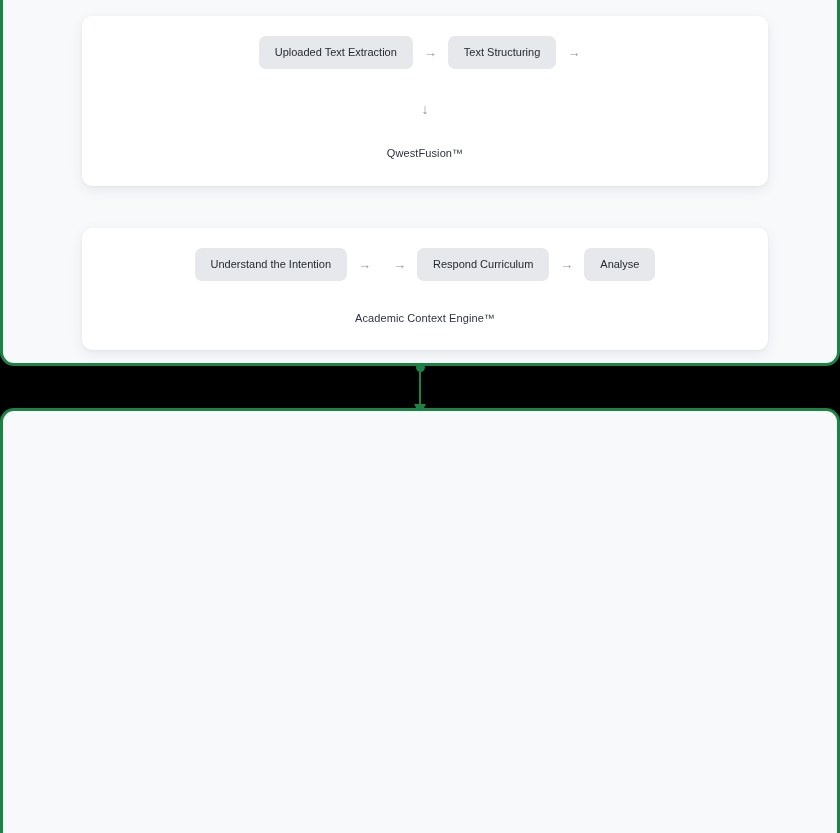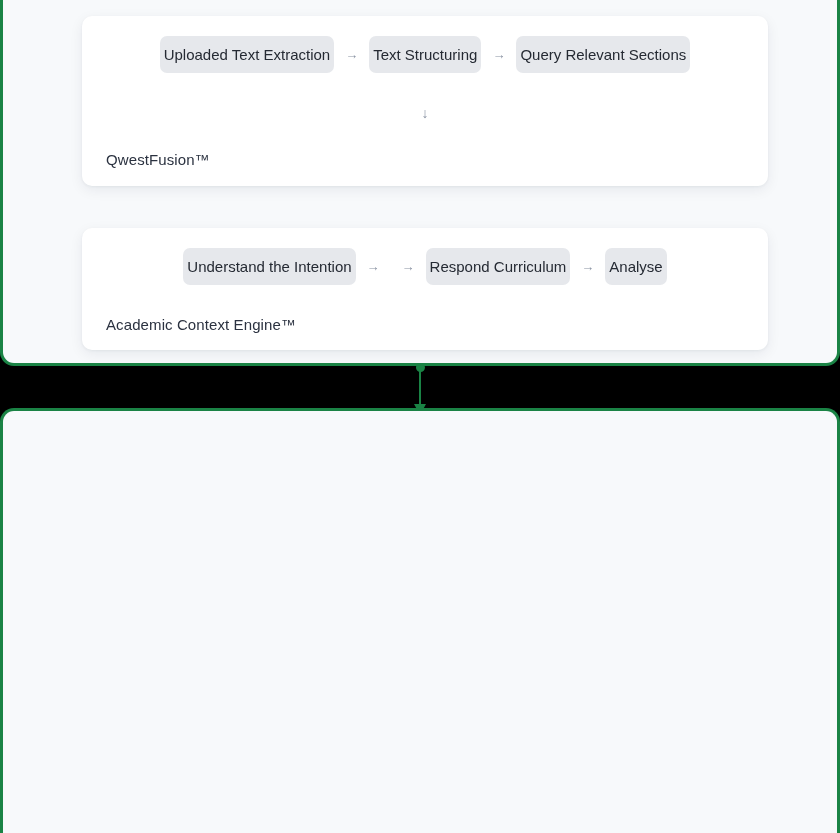--- a/index.html
+++ b/index.html
@@ -31,42 +31,42 @@
     padding: 20px 24px 26px;
   }
   .pipe-card-1 { position: absolute; left: 79px; top: 16px; width: 686px; height: 170px; }
   .pipe-card-2 { position: absolute; left: 79px; top: 228px; width: 686px; height: 122px; }
 
   .steps { display: flex; align-items: center; justify-content: center; gap: 0; }
   .step {
     background: #e6e8ec;
     color: #252a33;
     border-radius: 7px;
-    padding: 11px 4px;
-    font-size: 15px;
+    padding: 11px 16px;
+    font-size: 11px;
     line-height: 1;
     white-space: nowrap;
   }
   .arrow-h {
     color: #8a93a3;
     font-size: 13px;
     padding: 0 11px;
     line-height: 1;
     user-select: none;
   }
   .arrow-down {
     text-align: center;
     color: #8a93a3;
     font-size: 14px;
     margin-top: 33px;
     line-height: 1;
   }
   .pipe-title {
-    text-align: left;
-    font-size: 15px;
+    text-align: center;
+    font-size: 11px;
     color: #2b3240;
     margin-top: 31px;
     letter-spacing: .1px;
   }
   .pipe-title-2 { }
 
   
   .connector {
     position: absolute;
     left: 0; right: 0; top: 357px;
@@ -98,21 +98,20 @@
 <div class="page">
 
   <div class="section section-top">
 
     <div class="pipe-card pipe-card-1">
       <div class="steps">
         <div class="step">Uploaded Text Extraction</div>
         <span class="arrow-h">→</span>
         <div class="step">Text Structuring</div>
         <span class="arrow-h">→</span>
-        <div class="step">Query Relevant Sections</div>
       </div>
       <div class="arrow-down">↓</div>
       <div class="pipe-title">QwestFusion™</div>
     </div>
 
     <div class="pipe-card pipe-card-2">
       <div class="steps">
         <div class="step">Understand the Intention</div>
         <span class="arrow-h">→</span>
         <span class="arrow-h">→</span>

